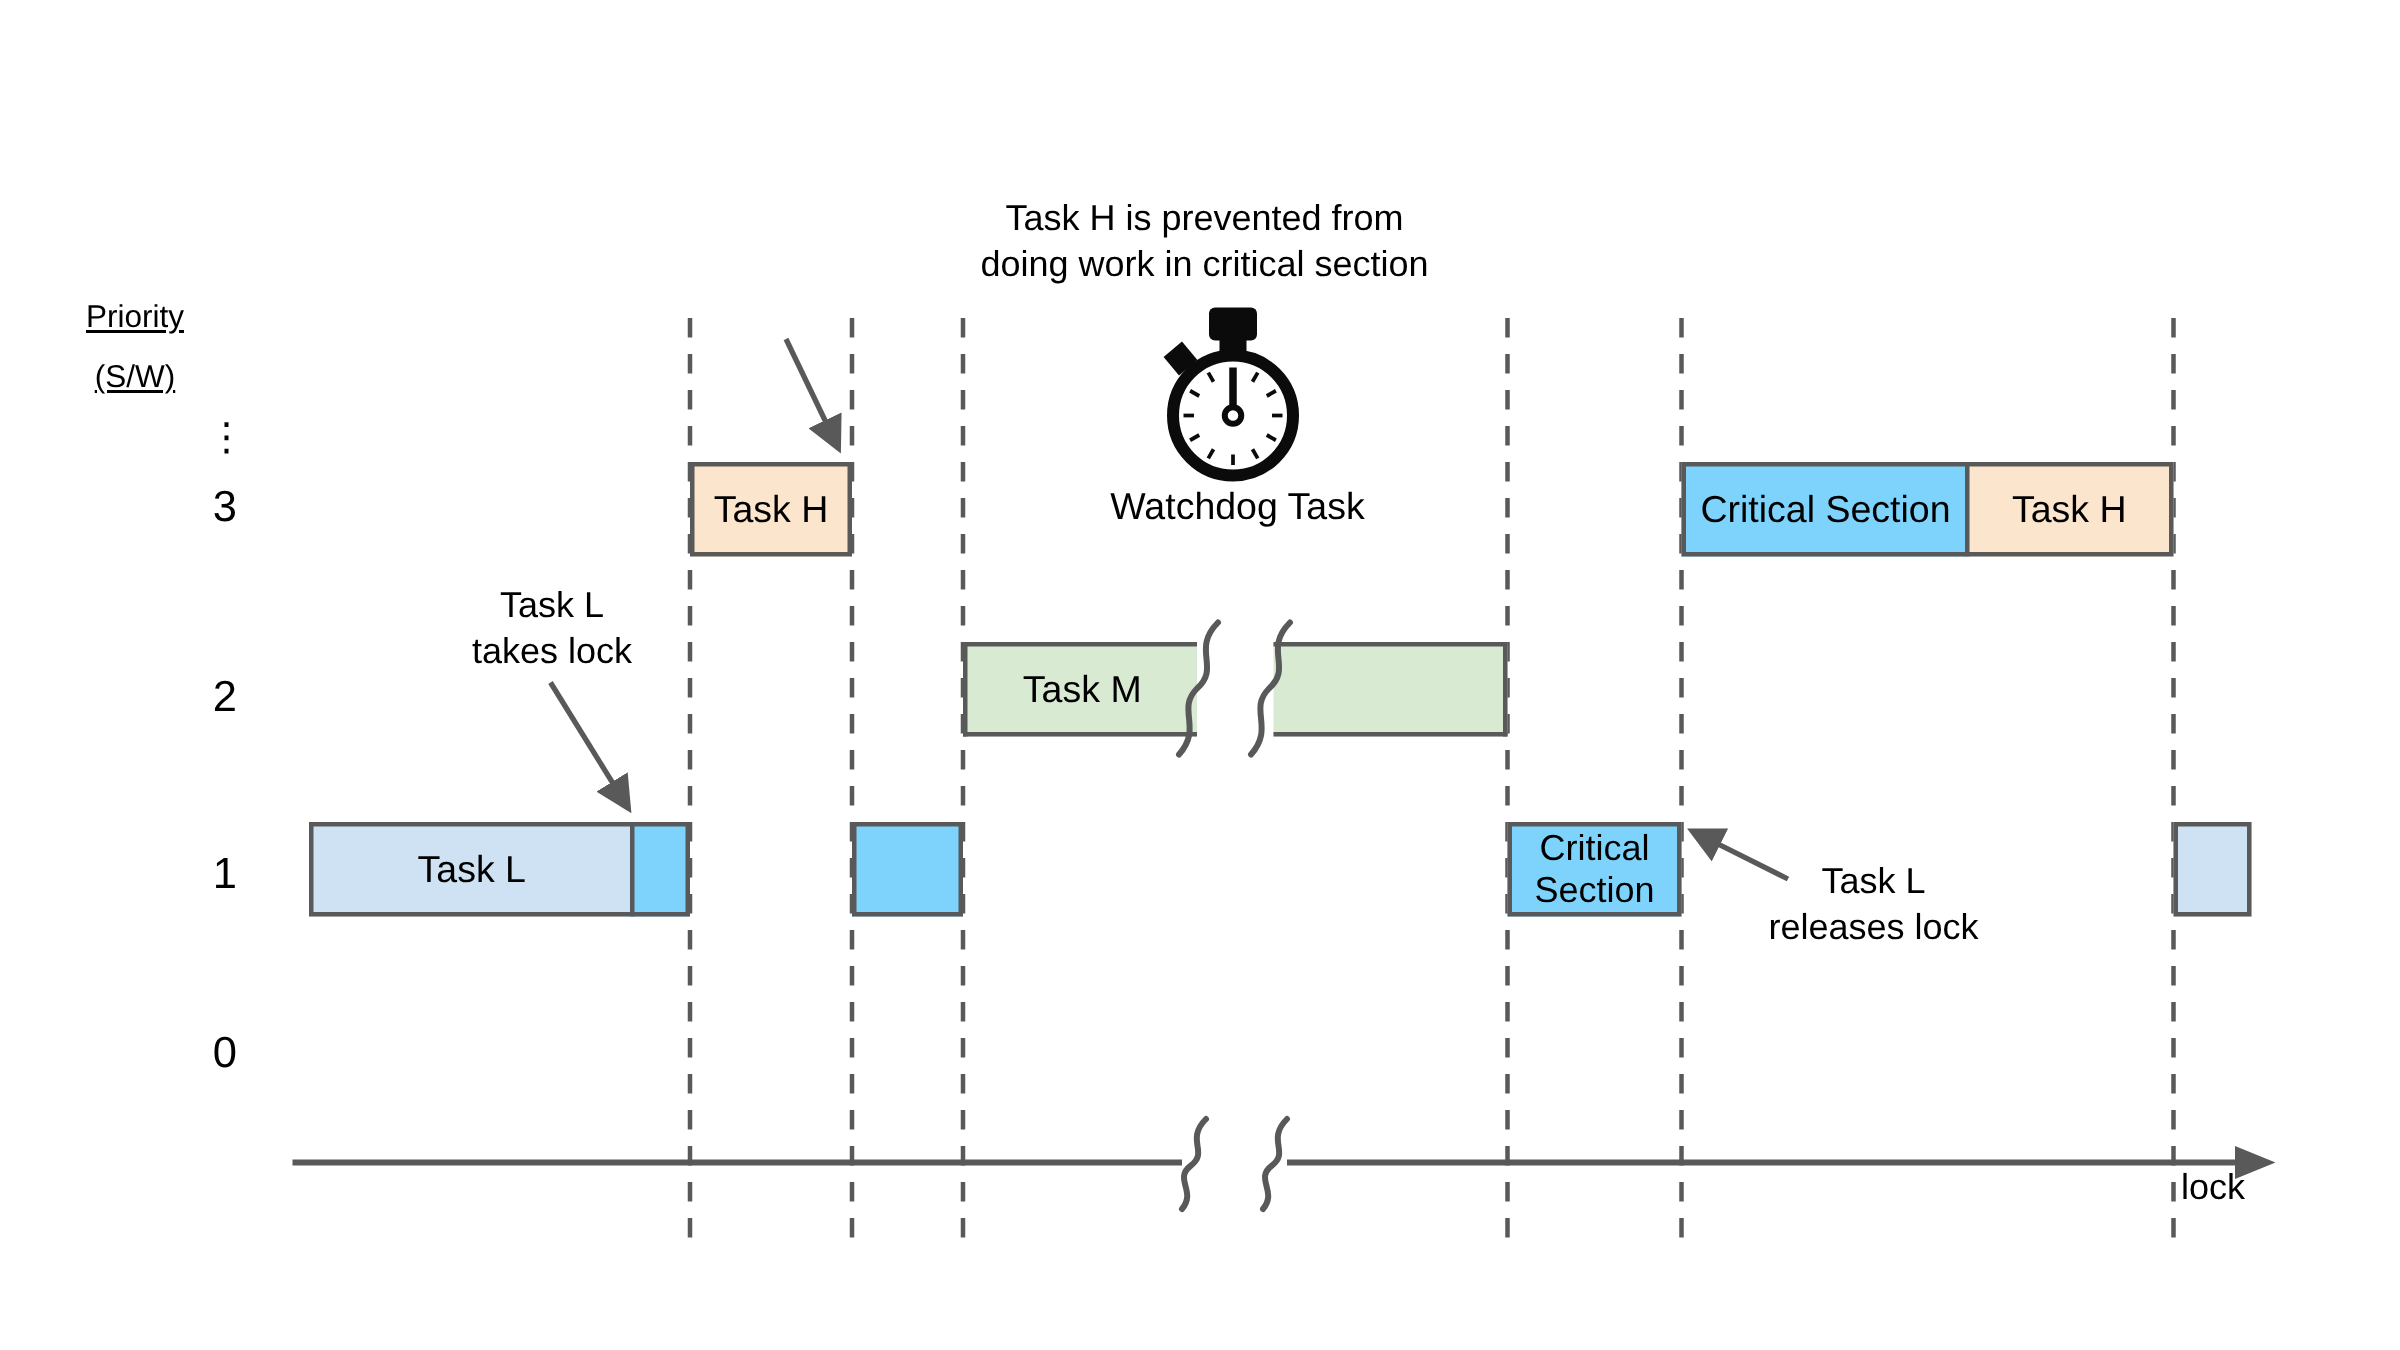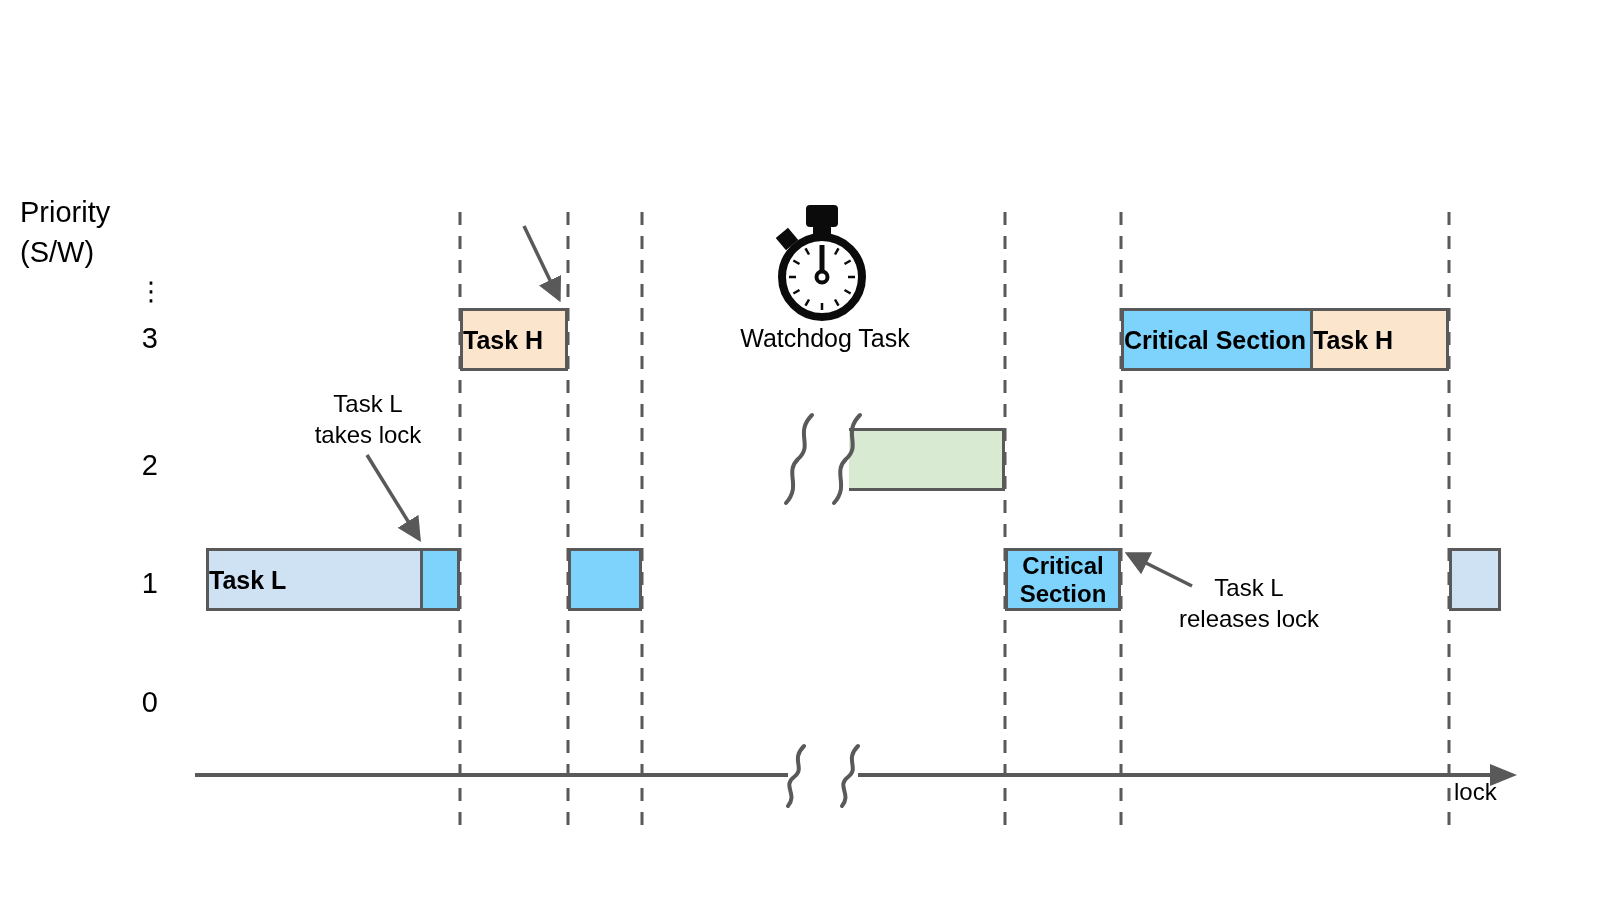--- a/index.html
+++ b/index.html
@@ -8,35 +8,35 @@
     font-family:"Liberation Sans", sans-serif;color:#000;overflow:hidden;
   }
   .layer{position:absolute;left:0;top:0;width:1600px;height:900px;}
   .z0{z-index:0}.z3{z-index:3}
 
   .title{
     position:absolute;top:30px;left:800px;transform:translateX(-50%);
     font-size:47px;letter-spacing:.5px;white-space:nowrap;z-index:4;
   }
   .ylabel{
-    position:absolute;left:20px;top:192px;width:140px;text-align:left;
-    font-size:29px;line-height:40px;white-space:pre-line;z-index:4;
+    position:absolute;left:20px;top:192px;width:140px;text-align:center;
+    font-size:21px;line-height:40px;white-space:pre-line;z-index:4;text-decoration:underline;
   }
   .yell{
     position:absolute;left:136px;top:276px;width:30px;text-align:center;
     font-size:26px;line-height:30px;z-index:4;
   }
   .pnum{
     position:absolute;left:112px;width:46px;text-align:right;
     font-size:29px;height:32px;line-height:32px;z-index:4;
   }
   .box{
     position:absolute;border:3px solid #595959;box-sizing:border-box;
-    display:flex;align-items:center;justify-content:flex-start;
-    font-size:25px;text-align:center;z-index:2;line-height:28px;font-weight:bold;
+    display:flex;align-items:center;justify-content:center;
+    font-size:25px;text-align:center;z-index:2;line-height:28px;
   }
   .fill-blue{background:#cfe2f3}
   .fill-pink{background:#7dd3fc}
   .fill-orange{background:#fce5cd}
   .fill-green{background:#d9ead3}
   .no-right{border-right:none}
   .no-left{border-left:none}
   .nowrap{white-space:nowrap}
   .anno{
     position:absolute;transform:translateX(-50%);text-align:center;
@@ -70,20 +70,23 @@
   </svg>
 
   <div class="box fill-blue" style="left:206px;top:548px;width:217px;height:63px">
     <span>Task L</span>
   </div>
   <div class="box fill-pink" style="left:420px;top:548px;width:40px;height:63px"></div>
   <div class="box fill-orange" style="left:460px;top:308px;width:108px;height:63px">
     <span>Task H</span>
   </div>
   <div class="box fill-pink" style="left:568px;top:548px;width:74px;height:63px"></div>
+  <div class="box fill-green no-right" style="left:642px;top:428px;width:156px;height:63px">
+    <span>Task M</span>
+  </div>
   <div class="box fill-green no-left" style="left:849px;top:428px;width:156px;height:63px"></div>
   <div class="box fill-pink" style="left:1005px;top:548px;width:116px;height:63px;font-size:24px">
     <span>Critical Section</span>
   </div>
   <div class="box fill-pink nowrap" style="left:1121px;top:308px;width:192px;height:63px">
     <span>Critical Section</span>
   </div>
   <div class="box fill-orange" style="left:1310px;top:308px;width:139px;height:63px">
     <span>Task H</span>
   </div>
@@ -135,20 +138,22 @@
 
   <div class="ylabel">Priority
 (S/W)</div>
   <div class="yell">⋮</div>
 
   <div class="pnum" style="top:322px">3</div>
   <div class="pnum" style="top:449px">2</div>
   <div class="pnum" style="top:567px">1</div>
   <div class="pnum" style="top:686px">0</div>
 
+  <div class="anno" style="left:803px;top:130px">Task H is prevented from
+doing work in critical section</div>
   <div class="watchlbl" style="left:825px;top:324px">Watchdog Task</div>
   <div class="anno" style="left:368px;top:388px">Task L
 takes lock</div>
   <div class="anno" style="left:1249px;top:572px">Task L
 releases lock</div>
   <div class="timelbl" style="left:1454px;top:778px">lock</div>
 
 </div>
 
 </body></html>

